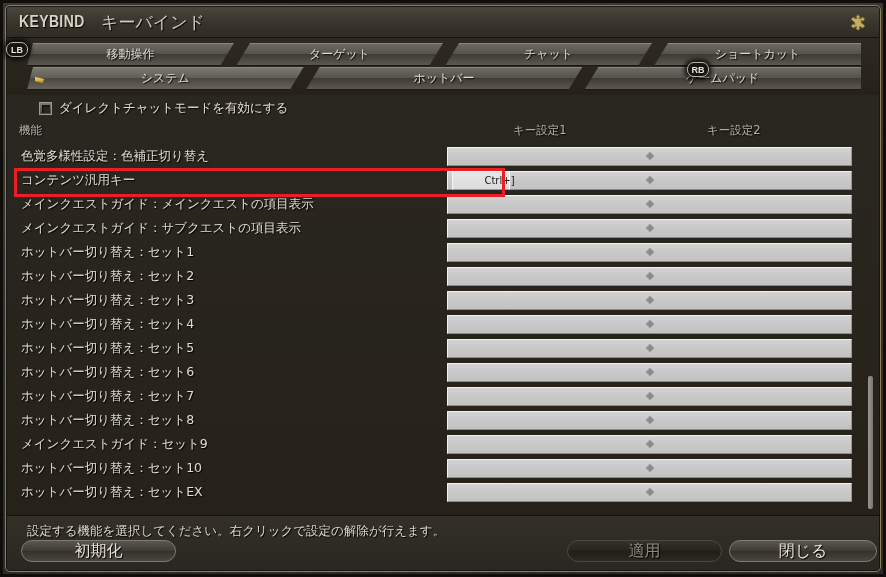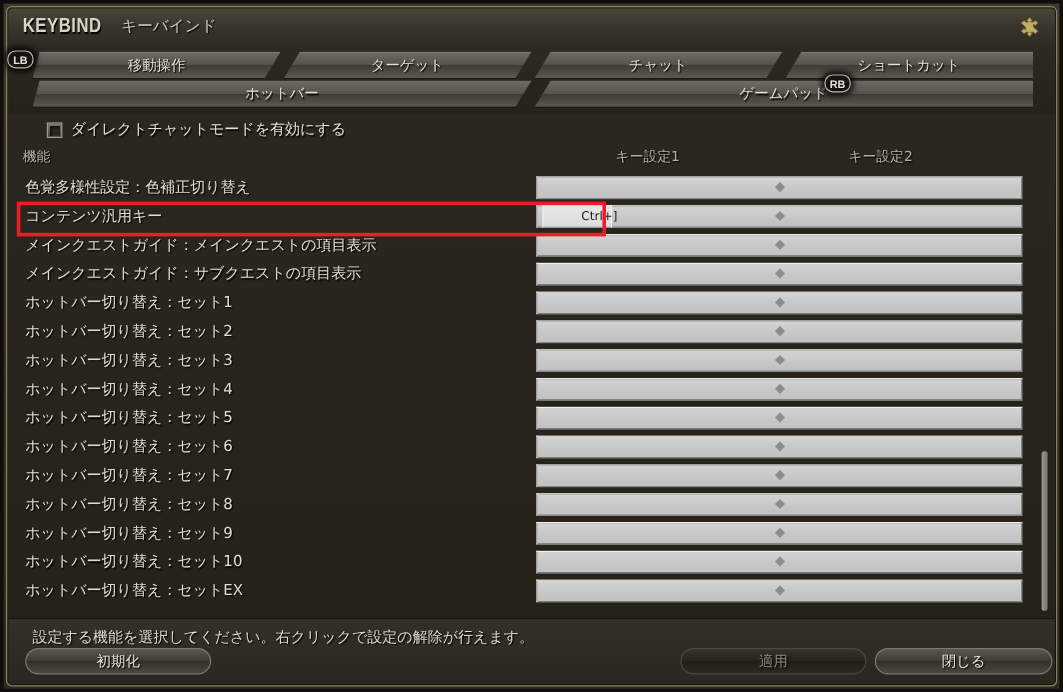--- a/index.html
+++ b/index.html
@@ -54,21 +54,21 @@
     font-family: "Liberation Sans", sans-serif;
     font-size: 17px;
     font-weight: bold;
     letter-spacing: 0.5px;
     color: #d9d4c6;
     text-shadow: 1px 1px 1px #000;
     transform: scaleX(0.82);
     transform-origin: left center;
   }
   .title-jp {
-    font-size: 13px;
+    font-size: 17px;
     color: #cfcabb;
     margin-left: 2px;
     text-shadow: 1px 1px 1px #000;
   }
   .title-handle {
     position: absolute;
     right: 10px; top: 5px;
     width: 22px; height: 22px;
     display: flex; align-items: center; justify-content: center;
   }
@@ -282,21 +282,21 @@
     color: #ded9cc;
     text-shadow: 1px 1px 1px #000;
   }
   .btn {
     position: absolute;
     height: 22px;
     border-radius: 11px;
     display: flex;
     align-items: center;
     justify-content: center;
-    font-size: 12px;
+    font-size: 16px;
     text-shadow: 1px 1px 1px #000;
     background: linear-gradient(180deg, #5b5750 0%, #3e3b34 50%, #34312b 51%, #4a4740 100%);
     border: 1px solid #7d7a71;
     color: #e7e2d5;
   }
   .btn.reset  { left: 14px;  bottom: 8px; width: 155px; }
   .btn.apply  { left: 560px; bottom: 8px; width: 155px;
                 background: linear-gradient(180deg, #343129 0%, #262319 50%, #201e17 51%, #2c2922 100%);
                 border-color: #4b483f; color: #8d8980; }
   .btn.close  { left: 722px; bottom: 8px; width: 148px; }
@@ -333,20 +333,24 @@
         <span>ターゲット</span>
       </div>
       <div class="tab">
         <span>チャット</span>
       </div>
       <div class="tab">
         <span>ショートカット</span>
       </div>
     </div>
     <div class="tabrow r2">
+      <div class="tab active">
+        <span class="tab-marker"></span>
+        <span>システム</span>
+      </div>
       <div class="tab">
         <span>ホットバー</span>
       </div>
       <div class="tab">
         <span>ゲームパッド</span>
       </div>
     </div>
   </div>
 
   <div class="badge lb">LB</div>
@@ -433,21 +437,21 @@
             <span class="diamond"></span>
           </div>
         </div>
         <div class="row">
           <div class="row-label">ホットバー切り替え：セット8</div>
           <div class="keyfield">
             <span class="diamond"></span>
           </div>
         </div>
         <div class="row">
-          <div class="row-label">ホットバー切り替え：セット9</div>
+          <div class="row-label">メインクエストガイド：セット9</div>
           <div class="keyfield">
             <span class="diamond"></span>
           </div>
         </div>
         <div class="row">
           <div class="row-label">ホットバー切り替え：セット10</div>
           <div class="keyfield">
             <span class="diamond"></span>
           </div>
         </div>

